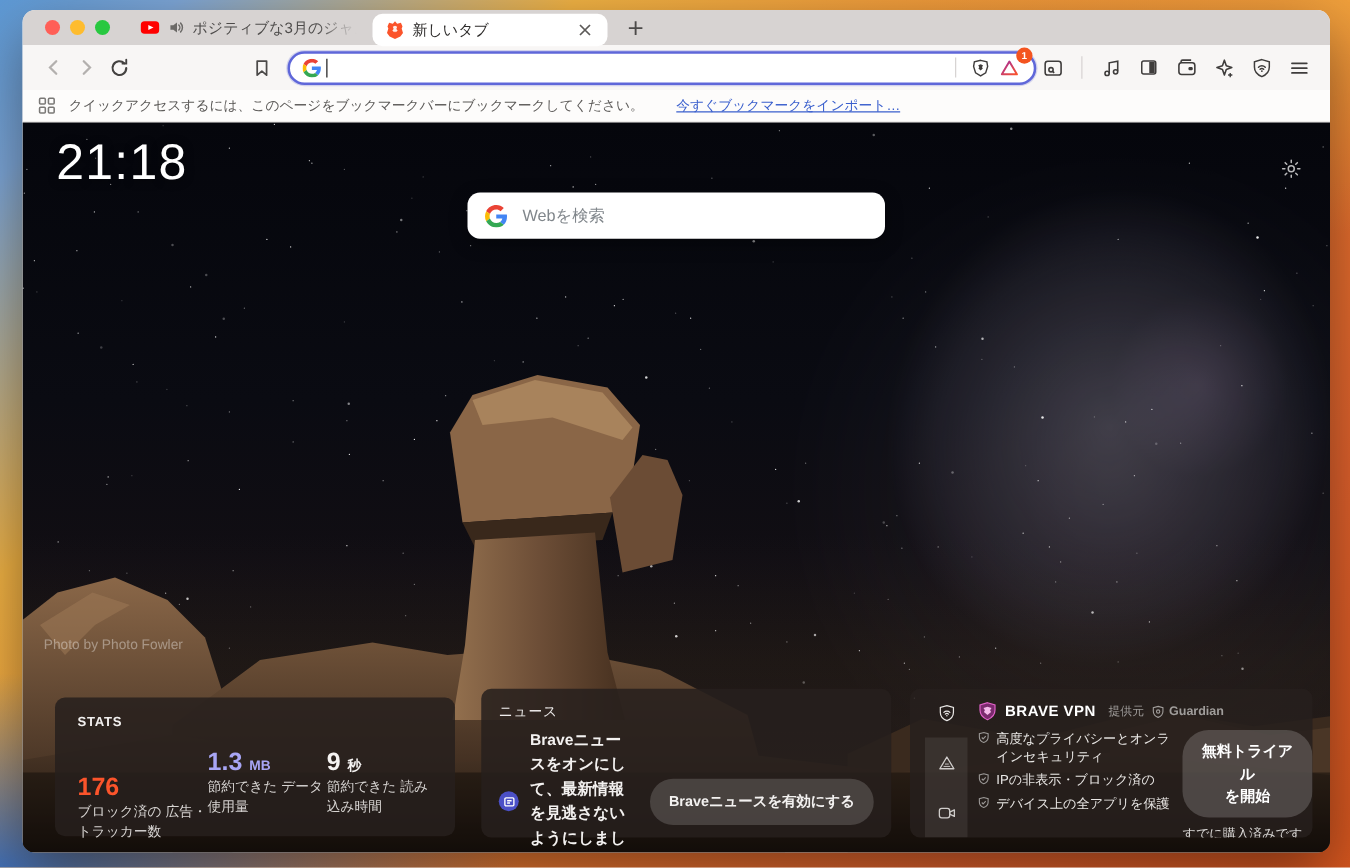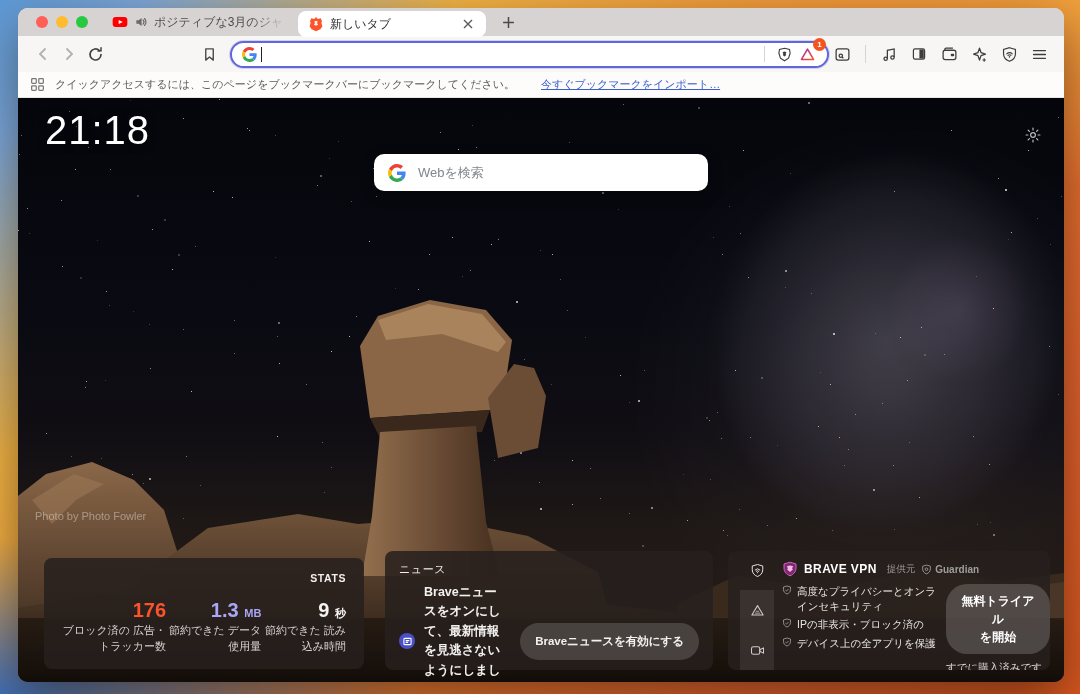--- a/index.html
+++ b/index.html
@@ -70,25 +70,25 @@
 
   .searchbox{ position:absolute; left:50%; top:56px; transform:translateX(-50%); width:334px; height:37px;
     background:#fff; border-radius:10px; box-shadow:0 4px 14px rgba(0,0,0,.35);
     display:flex; align-items:center; padding:0 14px; gap:12px; }
   .searchbox .ph{ font-size:13px; color:#80868b; }
 
   .credit{ position:absolute; left:17px; top:412px; font-size:11px; color:rgba(255,255,255,.38); }
 
   
   .card{ position:absolute; background:rgba(38,32,29,.86); border-radius:8px; color:#fff;padding-left:12px; }
-  .card-stats{ left:26px; top:460px; width:320px; height:111px; padding:14px 18px;text-align:right; }
+  .card-stats{ left:26px; top:460px; width:320px; height:111px; padding:14px 18px; }
   .card-title{ font-size:10.5px; font-weight:bold; letter-spacing:.6px; color:#f1efee; }
   .stats-row{ display:flex; margin-top:16px; }
   .stat{ display:flex; flex-direction:column; gap:3px; }
-  .stat1{ width:118px; } .stat2{ width:108px; } .stat3{ width:96px; }
+  .stat1{ width:118px;margin-top:20px; } .stat2{ width:108px; } .stat3{ width:96px; }
   .stat-val{ font-size:20px; font-weight:bold; line-height:1; }
   .stat-val .unit{ font-size:11px; font-weight:bold; }
   .stat-orange{ color:#fb542b; } .stat-purple{ color:#a8a6f5; } .stat-white{ color:#f5f3f2; }
   .stat-label{ font-size:11px; color:#d6d3d1; line-height:1.45; }
 
   .card-news{ left:367px; top:453px; width:328px; height:119px; padding:11px 14px; }
   .news-body{ display:flex; align-items:center; gap:9px; margin-top:6px; }
   .news-ico{ width:16px; height:16px; border-radius:50%; background:#4b50c6; flex:0 0 auto;
     display:flex; align-items:center; justify-content:center; }
   .news-msg{ width:128px; font-size:12.5px; font-weight:bold; line-height:1.55; color:#f3f1f0; }

